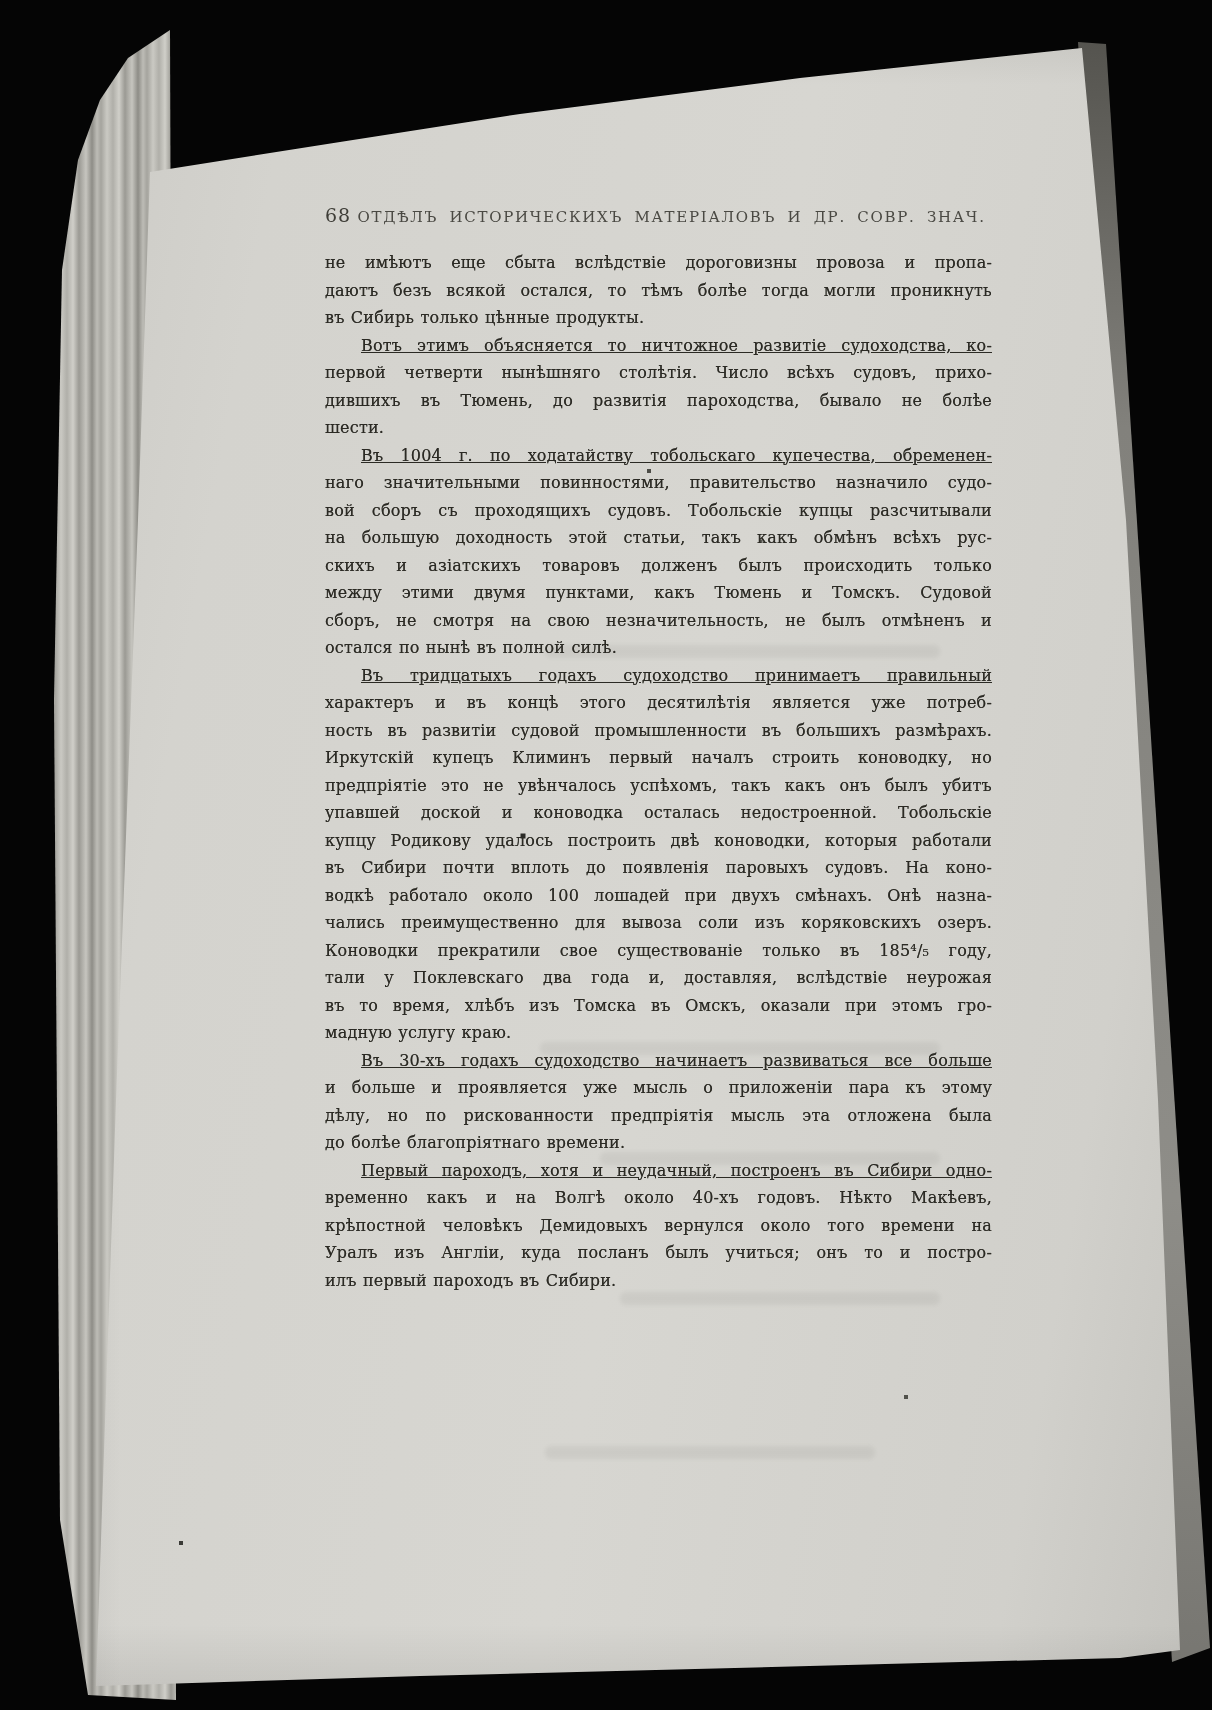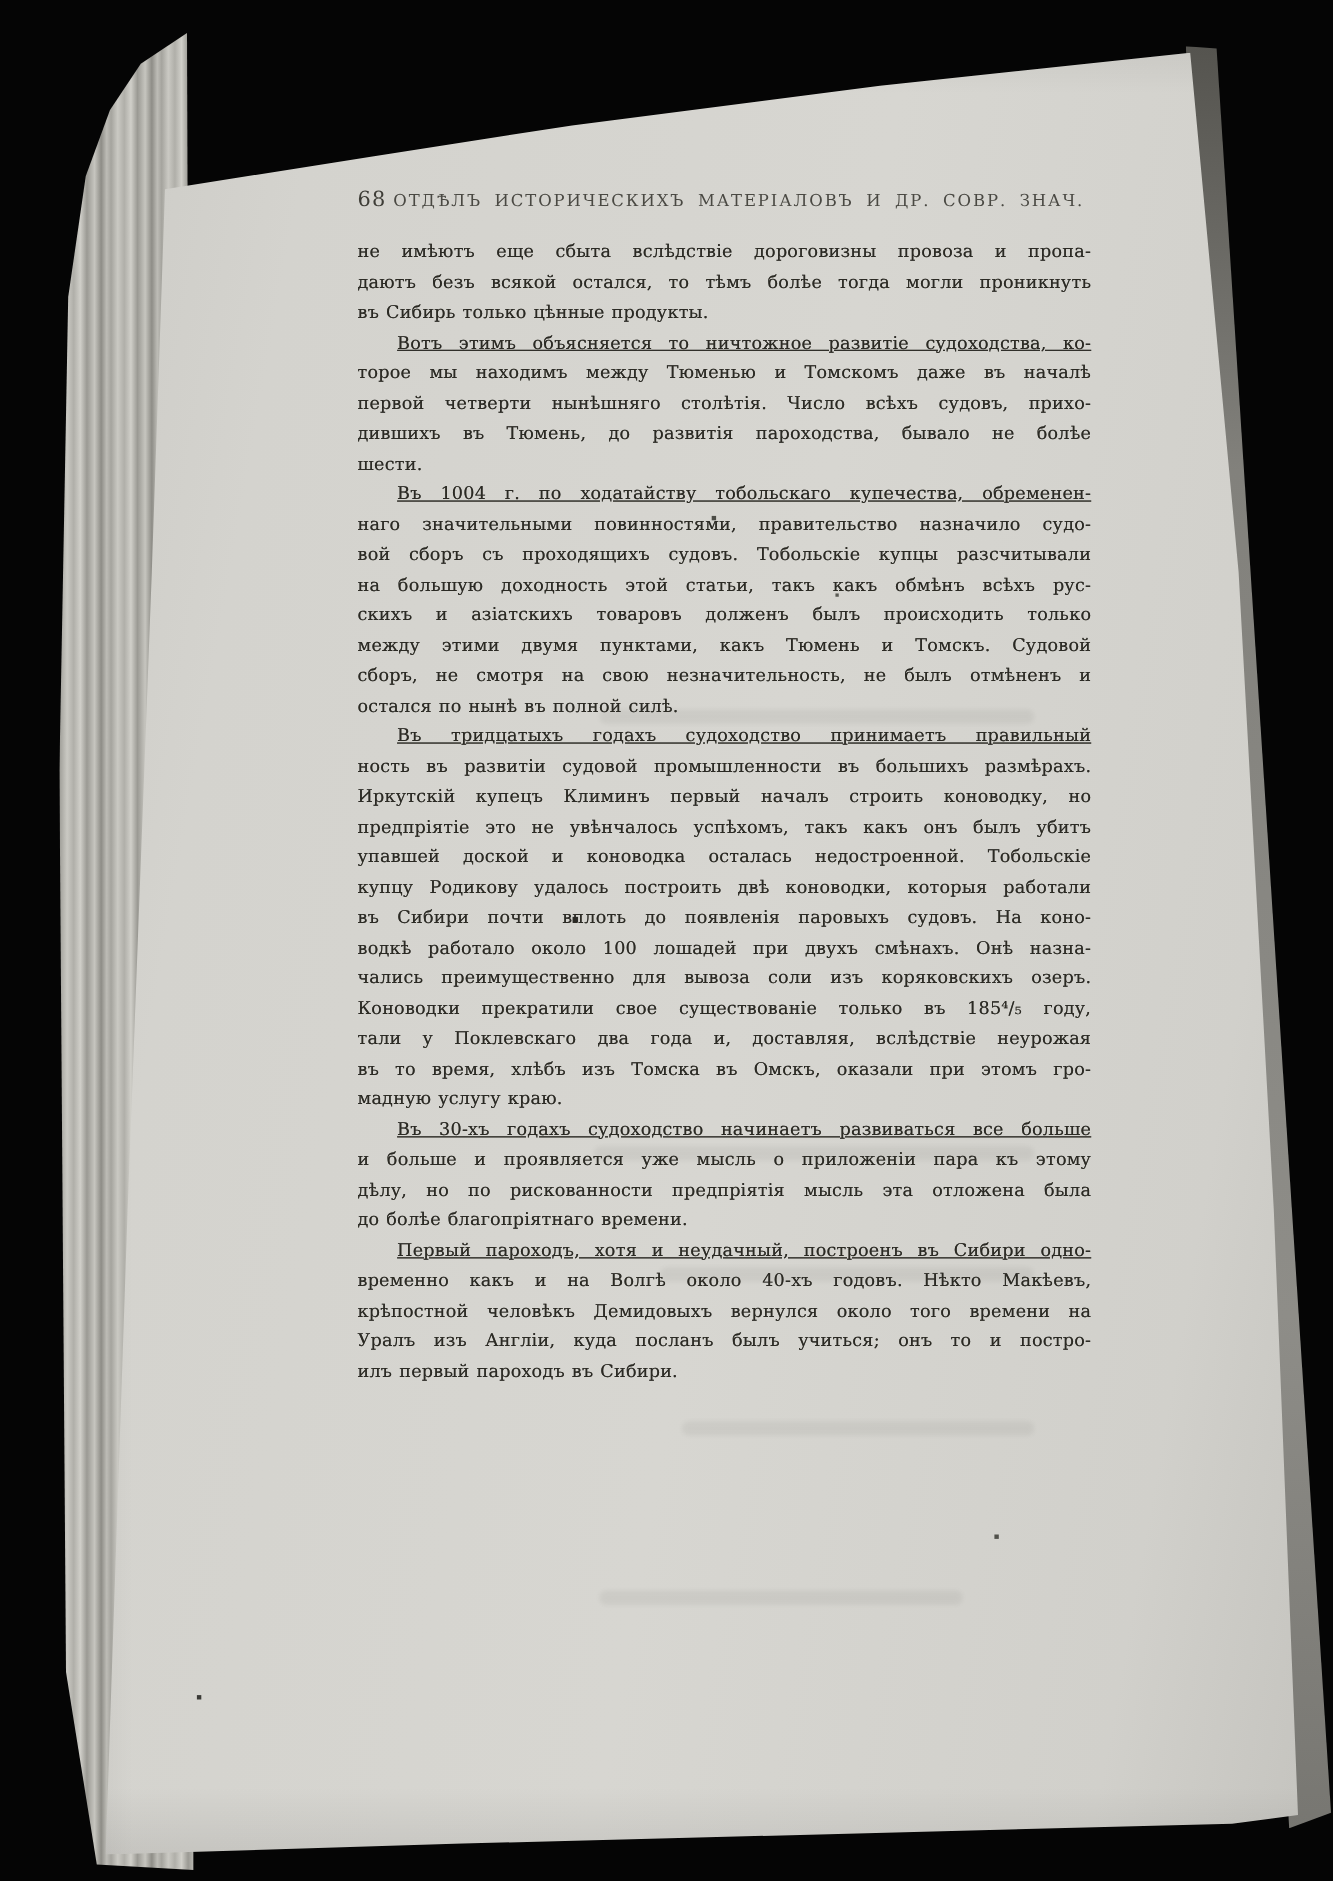--- a/index.html
+++ b/index.html
@@ -54,21 +54,21 @@
 
   .specks {
     position: absolute; left: 0; top: 0; width: 2px; height: 2px; background: transparent;
     box-shadow: 522px 835px 0 1.5px #2a2a26, 180px 1542px 0 1px #3a3a36,
                 905px 1396px 0 1px #51514b, 760px 540px 0 0.5px #5a5a54,
                 648px 470px 0 1px #4c4c46;
   }
 
   
   .text-block {
-    position: absolute; left: 325px; top: 170px; width: 667px;
+    position: absolute; left: 325px; top: 204px; width: 667px;
     color: var(--ink, #2b2a24);
   }
   .page-header {
     display: flex; align-items: baseline;
     margin-bottom: 23px;
   }
   .page-number {
     font-size: 19px; letter-spacing: 1px; color: #3e3d37;
   }
   .running-title {
@@ -105,33 +105,33 @@
 <div class="text-block">
   <div class="page-header">
     <span class="page-number">68</span>
     <span class="running-title">ОТДѢЛЪ ИСТОРИЧЕСКИХЪ МАТЕРІАЛОВЪ И ДР. СОВР. ЗНАЧ.</span>
   </div>
   <div class="body-text" id="body-text">
       <div class="line">не имѣютъ еще сбыта вслѣдствіе дороговизны провоза и пропа-</div>
       <div class="line">даютъ безъ всякой остался, то тѣмъ болѣе тогда могли проникнуть</div>
       <div class="line para-end">въ Сибирь только цѣнные продукты.</div>
       <div class="line indent">Вотъ этимъ объясняется то ничтожное развитіе судоходства, ко-</div>
-      <div class="line">торое мы находимъ между Тюменью и Томскомъ даже въ началѣ</div>
       <div class="line">первой четверти нынѣшняго столѣтія. Число всѣхъ судовъ, прихо-</div>
       <div class="line">дившихъ въ Тюмень, до развитія пароходства, бывало не болѣе</div>
       <div class="line para-end">шести.</div>
       <div class="line indent">Въ 1004 г. по ходатайству тобольскаго купечества, обременен-</div>
       <div class="line">наго значительными повинностями, правительство назначило судо-</div>
       <div class="line">вой сборъ съ проходящихъ судовъ. Тобольскіе купцы разсчитывали</div>
       <div class="line">на большую доходность этой статьи, такъ какъ обмѣнъ всѣхъ рус-</div>
       <div class="line">скихъ и азіатскихъ товаровъ долженъ былъ происходить только</div>
       <div class="line">между этими двумя пунктами, какъ Тюмень и Томскъ. Судовой</div>
       <div class="line">сборъ, не смотря на свою незначительность, не былъ отмѣненъ и</div>
       <div class="line para-end">остался по нынѣ въ полной силѣ.</div>
       <div class="line indent">Въ тридцатыхъ годахъ судоходство принимаетъ правильный</div>
+      <div class="line">характеръ и въ концѣ этого десятилѣтія является уже потреб-</div>
       <div class="line">ность въ развитіи судовой промышленности въ большихъ размѣрахъ.</div>
       <div class="line">Иркутскій купецъ Климинъ первый началъ строить коноводку, но</div>
       <div class="line">предпріятіе это не увѣнчалось успѣхомъ, такъ какъ онъ былъ убитъ</div>
       <div class="line">упавшей доской и коноводка осталась недостроенной. Тобольскіе</div>
       <div class="line">купцу Родикову удалось построить двѣ коноводки, которыя работали</div>
       <div class="line">въ Сибири почти вплоть до появленія паровыхъ судовъ. На коно-</div>
       <div class="line">водкѣ работало около 100 лошадей при двухъ смѣнахъ. Онѣ назна-</div>
       <div class="line">чались преимущественно для вывоза соли изъ коряковскихъ озеръ.</div>
       <div class="line">Коноводки прекратили свое существованіе только въ 185⁴/₅ году,</div>
       <div class="line">тали у Поклевскаго два года и, доставляя, вслѣдствіе неурожая</div>

